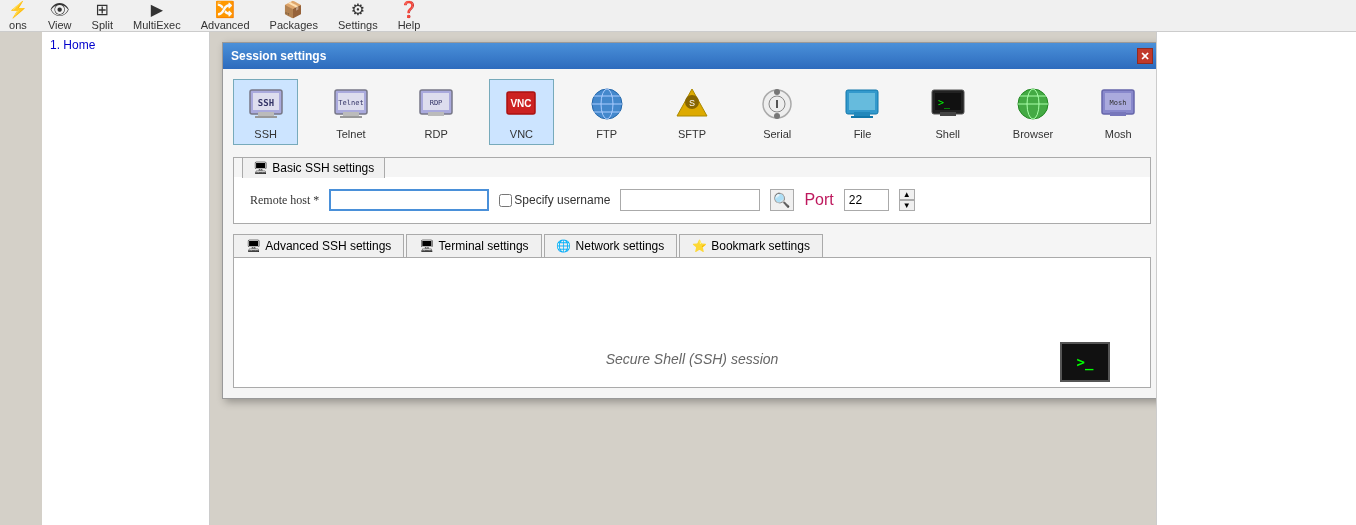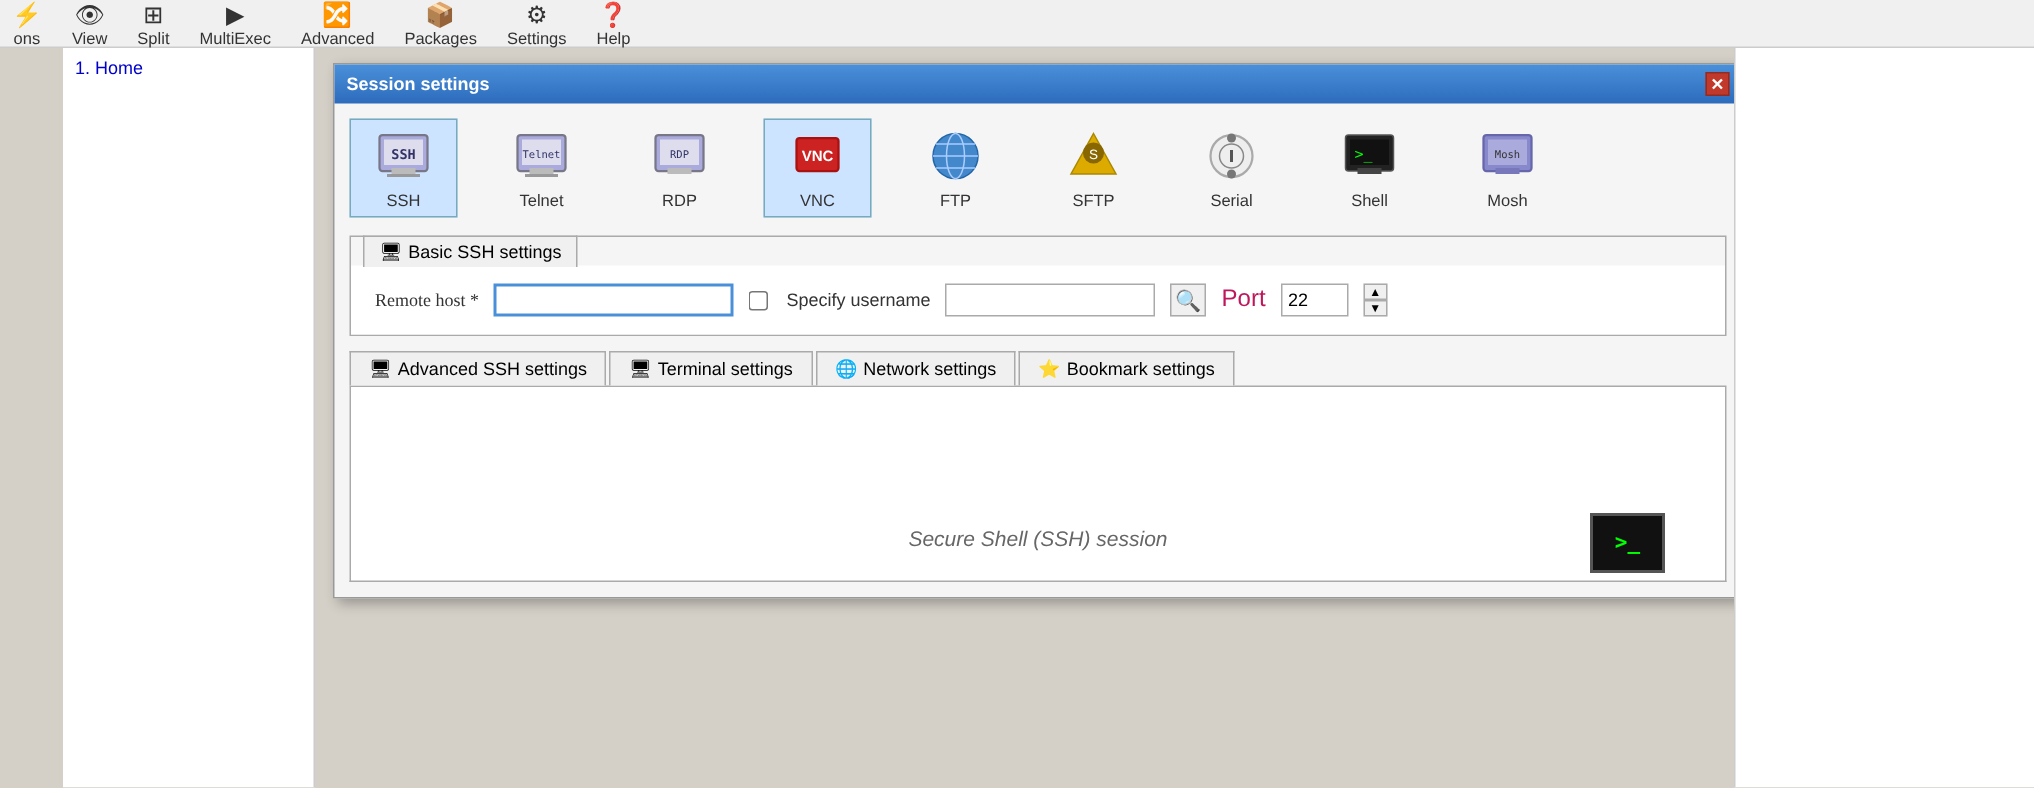--- a/index.html
+++ b/index.html
@@ -172,21 +172,21 @@
       height: 22px;
       padding: 1px 4px;
       font-size: 12px;
       width: 160px;
       outline: none;
     }
 
     .checkbox-label {
       display: flex;
       align-items: center;
-      gap: 12px;
+      gap: 2px;
       font-size: 12px;
       color: #333;
     }
 
     .username-input {
       border: 1px solid #aaa;
       height: 22px;
       padding: 1px 4px;
       font-size: 12px;
       width: 140px;
@@ -437,27 +437,49 @@
                 <circle cx="18" cy="6" r="3" fill="#777"></circle>
                 <circle cx="18" cy="30" r="3" fill="#777"></circle>
                 <line x1="18" y1="14" x2="18" y2="22" stroke="#555" stroke-width="2"></line>
               </svg>
             </div>
             <span>Serial</span>
           </div>
           <div class="protocol-icon">
             <div class="icon-box">
               <svg width="36" height="36" viewBox="0 0 36 36">
+                <rect x="2" y="4" width="32" height="24" rx="2" fill="#3399cc" stroke="#1177aa" stroke-width="1"></rect>
+                <rect x="5" y="7" width="26" height="17" fill="#66bbdd"></rect>
+                <rect x="10" y="26" width="16" height="4" fill="#2288bb"></rect>
+                <rect x="7" y="30" width="22" height="2" fill="#1177aa"></rect>
+              </svg>
+            </div>
+            <span>File</span>
+          </div>
+          <div class="protocol-icon">
+            <div class="icon-box">
+              <svg width="36" height="36" viewBox="0 0 36 36">
                 <rect x="2" y="4" width="32" height="24" rx="2" fill="#222" stroke="#555" stroke-width="1"></rect>
                 <rect x="5" y="7" width="26" height="17" fill="#111"></rect>
                 <text x="8" y="20" font-size="10" fill="#00ff00" font-family="monospace">&gt;_</text>
                 <rect x="10" y="26" width="16" height="4" fill="#444"></rect>
               </svg>
             </div>
             <span>Shell</span>
+          </div>
+          <div class="protocol-icon">
+            <div class="icon-box">
+              <svg width="36" height="36" viewBox="0 0 36 36">
+                <circle cx="18" cy="18" r="15" fill="#44aa44" stroke="#228822" stroke-width="1"></circle>
+                <ellipse cx="18" cy="18" rx="6" ry="15" fill="none" stroke="#aaffaa" stroke-width="1"></ellipse>
+                <line x1="3" y1="18" x2="33" y2="18" stroke="#aaffaa" stroke-width="1"></line>
+                <line x1="5" y1="10" x2="31" y2="10" stroke="#aaffaa" stroke-width="1"></line>
+              </svg>
+            </div>
+            <span>Browser</span>
           </div>
           <div class="protocol-icon">
             <div class="icon-box">
               <svg width="36" height="36" viewBox="0 0 36 36">
                 <rect x="2" y="4" width="32" height="24" rx="2" fill="#8888cc" stroke="#6666aa" stroke-width="1.5"></rect>
                 <rect x="5" y="7" width="26" height="17" fill="#aaaadd"></rect>
                 <rect x="10" y="26" width="16" height="4" fill="#7777bb"></rect>
                 <text x="18" y="19" text-anchor="middle" font-size="7" fill="#333" font-family="monospace">Mosh</text>
               </svg>
             </div>

